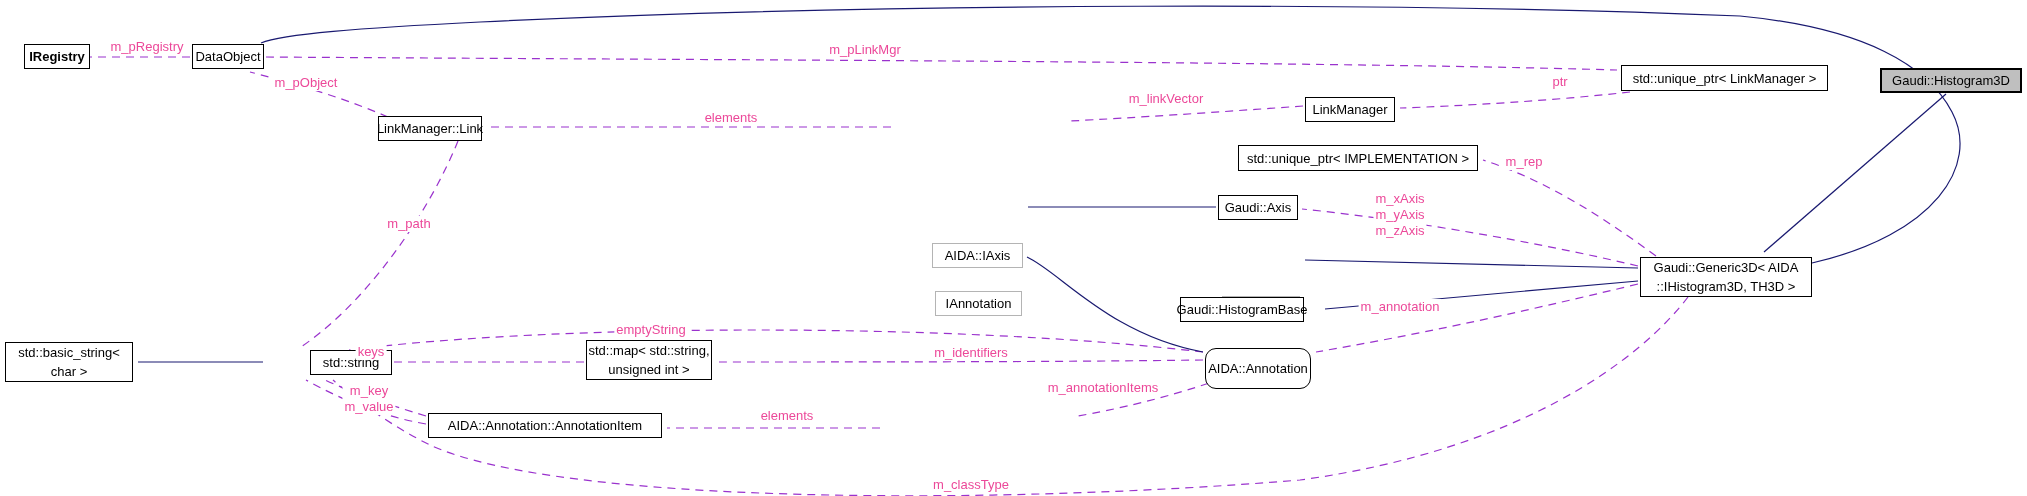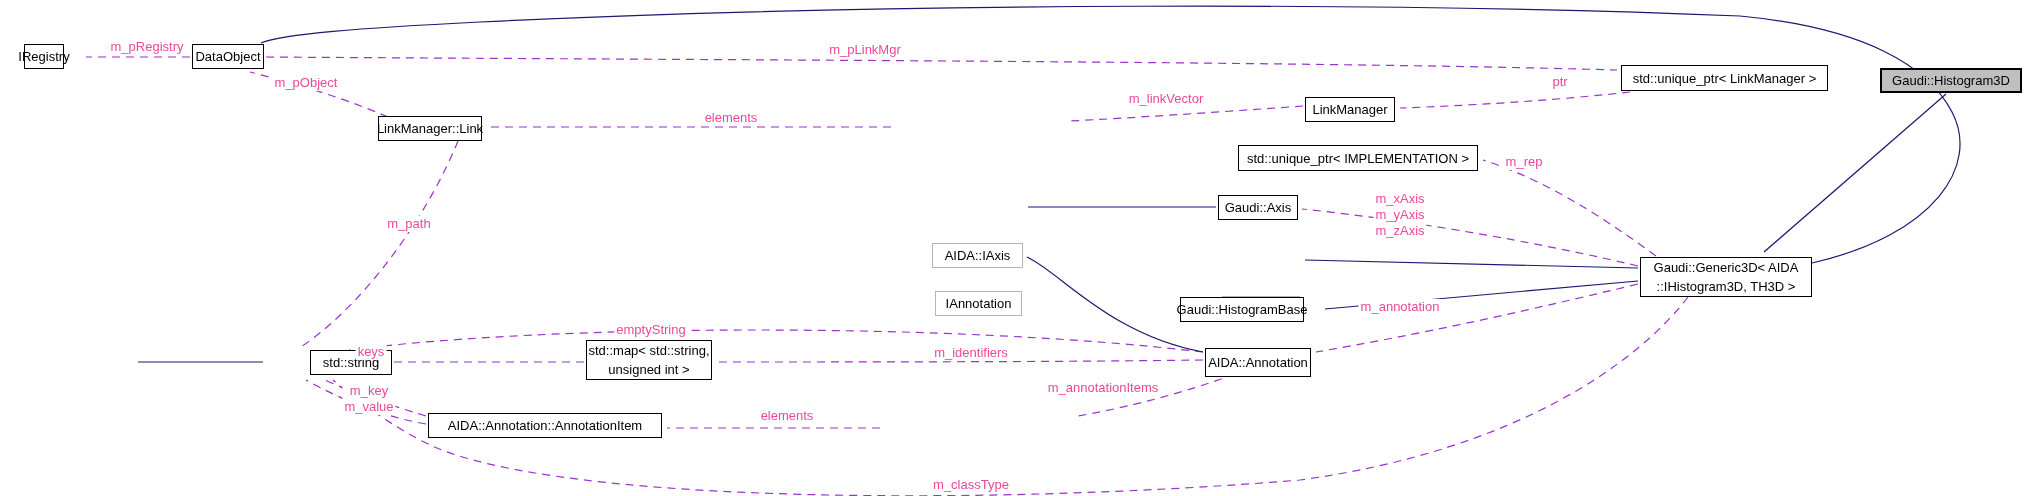--- a/index.html
+++ b/index.html
@@ -89,32 +89,34 @@
     <div class="edge-label" style="left: 1400px; top: 307px;">m_annotation</div>
     <div class="edge-label" style="left: 971px; top: 353px;">m_identifiers</div>
     <div class="edge-label" style="left: 371px; top: 352px;">keys</div>
     <div class="edge-label" style="left: 651px; top: 330px;">emptyString</div>
     <div class="edge-label" style="left: 1103px; top: 388px;">m_annotationItems</div>
     <div class="edge-label" style="left: 787px; top: 416px;">elements</div>
     <div class="edge-label" style="left: 369px; top: 399px;">m_key
 m_value</div>
     <div class="edge-label" style="left: 409px; top: 224px;">m_path</div>
     <div class="edge-label" style="left: 971px; top: 485px;">m_classType</div>
-    <div class="node class" style="left: 24px; top: 44px; width: 40px; height: 25px;">IRegistry</div>
+    <div class="node class" style="left: 24px; top: 44px; width: 66px; height: 25px; font-weight: bold;">IRegistry</div>
     <div class="node class" style="left: 192px; top: 44px; width: 72px; height: 25px;">DataObject</div>
     <div class="node class" style="left: 378px; top: 116px; width: 104px; height: 25px;">LinkManager::Link</div>
     <div class="node class" style="left: 1305px; top: 97px; width: 90px; height: 25px;">LinkManager</div>
     <div class="node class" style="left: 1621px; top: 65px; width: 207px; height: 26px;">std::unique_ptr&lt; LinkManager &gt;</div>
     <div class="node current" style="left: 1880px; top: 68px; width: 142px; height: 25px;">Gaudi::Histogram3D</div>
     <div class="node class" style="left: 1238px; top: 145px; width: 240px; height: 26px;">std::unique_ptr&lt; IMPLEMENTATION &gt;</div>
     <div class="node external" style="left: 932px; top: 195px; width: 91px; height: 25px;">AIDA::IAxis</div>
     <div class="node class" style="left: 1218px; top: 195px; width: 80px; height: 25px;">Gaudi::Axis</div>
     <div class="node external" style="left: 935px; top: 243px; width: 87px; height: 25px;">IAnnotation</div>
     <div class="node external" style="left: 1222px; top: 248px; width: 78px; height: 25px;">INTERFACE</div>
     <div class="node class" style="left: 1180px; top: 297px; width: 124px; height: 25px;">Gaudi::HistogramBase</div>
     <div class="node class" style="left: 1640px; top: 257px; width: 172px; height: 40px;">Gaudi::Generic3D&lt; AIDA
 ::IHistogram3D, TH3D &gt;</div>
-    <div class="node class" style="left: 1205px; top: 348px; width: 106px; height: 29px;">AIDA::Annotation</div>
+    <div class="node class" style="left: 1205px; top: 348px; width: 106px; height: 41px; border-radius: 11px;">AIDA::Annotation</div>
     <div class="node class" style="left: 586px; top: 340px; width: 126px; height: 40px;">std::map&lt; std::string,
 unsigned int &gt;</div>
+    <div class="node class" style="left: 5px; top: 342px; width: 128px; height: 40px;">std::basic_string&lt;
+char &gt;</div>
     <div class="node class" style="left: 262px; top: 350px; width: 82px; height: 25px; margin-left: 48px;">std::string</div>
     <div class="node class" style="left: 428px; top: 413px; width: 234px; height: 25px;">AIDA::Annotation::AnnotationItem</div>
   </div>
 
 </body></html>

